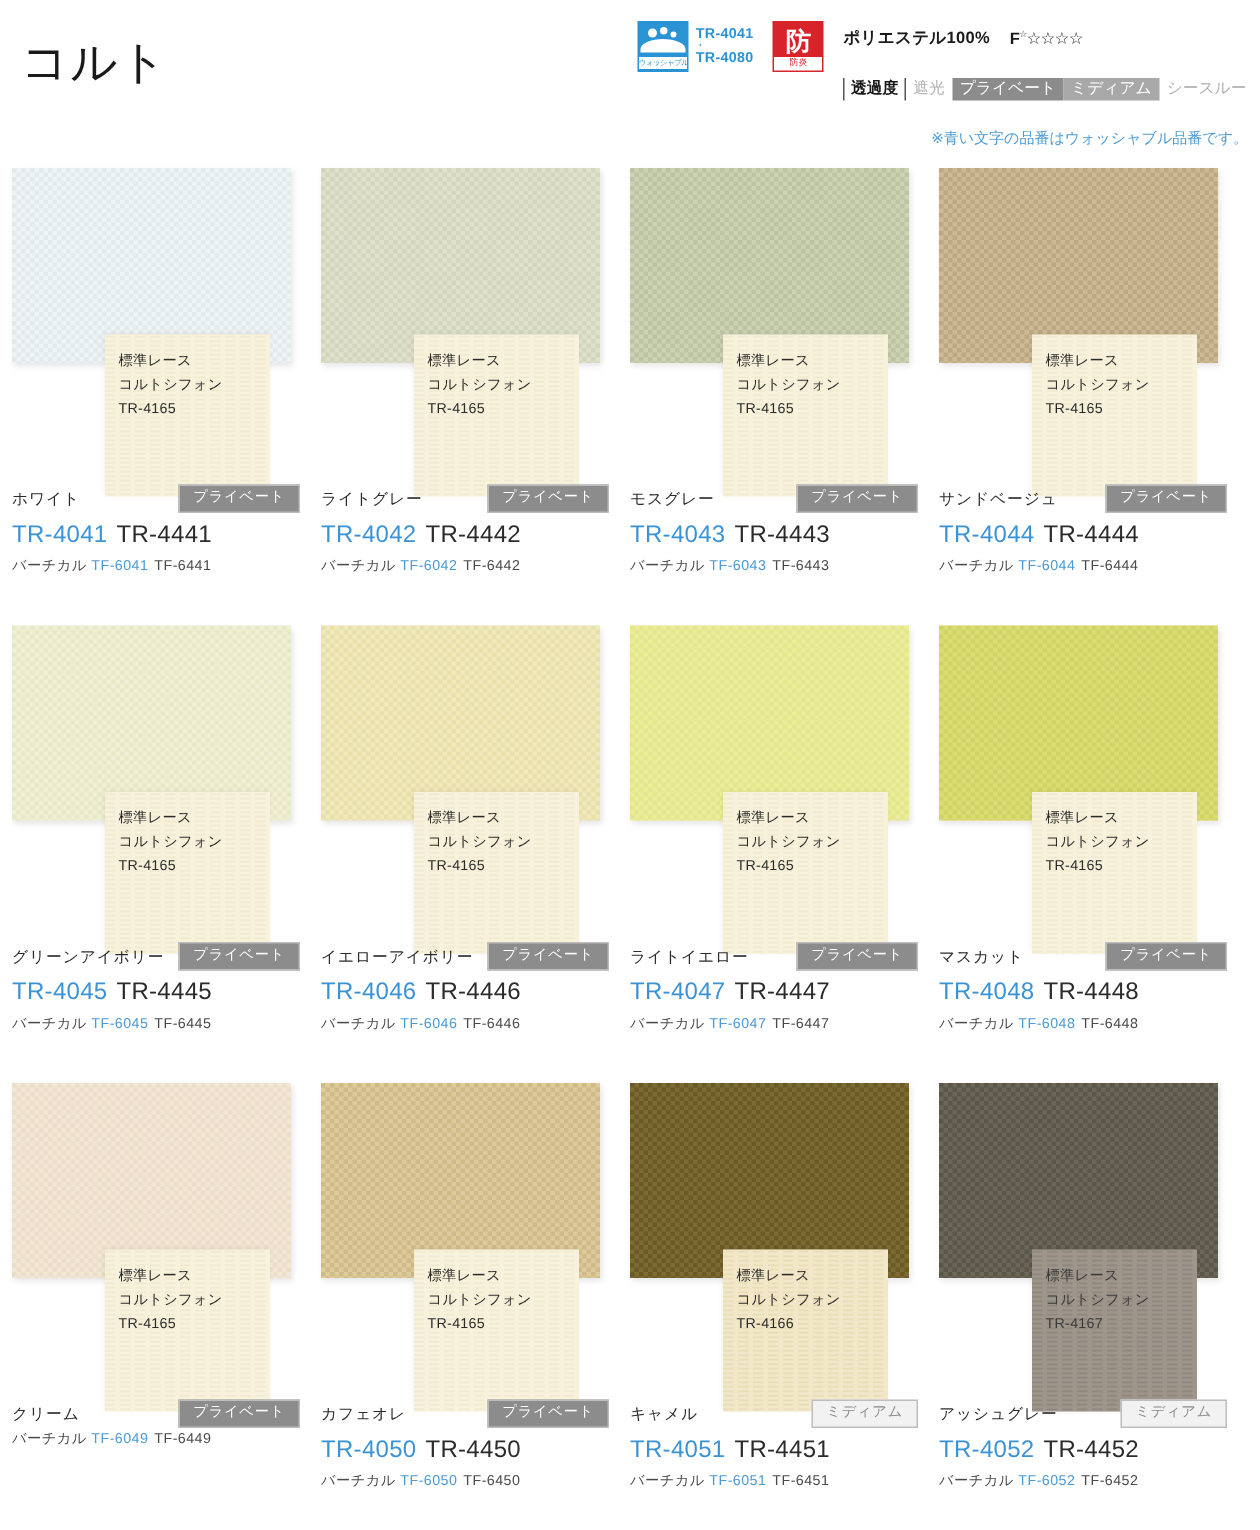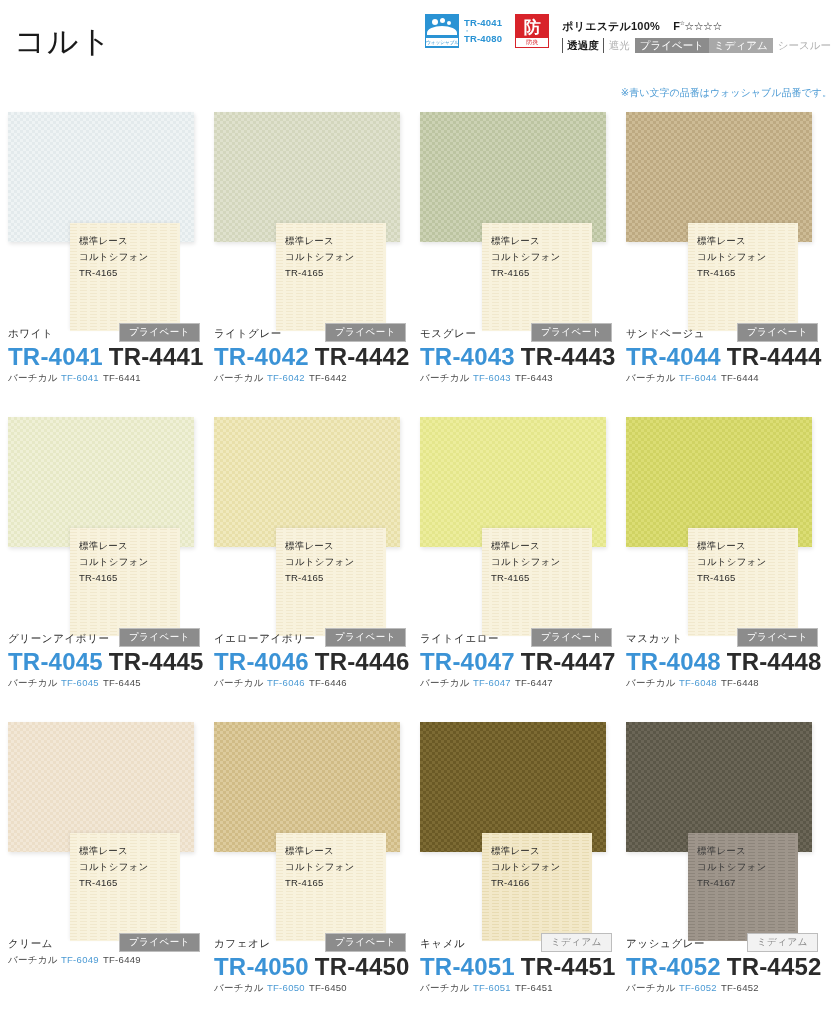--- a/index.html
+++ b/index.html
@@ -161,21 +161,21 @@
   }
   .spec-line1 .fstar {
     margin-left: 10px;
     letter-spacing: -0.5px;
   }
   .fstar sup { font-size: 6px; }
 
   .spec-line2 {
     display: flex;
     align-items: stretch;
-    margin-top: 4px;
+    margin-top: 18px;
     font-size: 10.5px;
     line-height: 15px;
     white-space: nowrap;
   }
   .spec-line2 .tokado {
     color: #1a1a1a;
     font-weight: 700;
     padding: 0 4px;
     border-left: 1px solid #555;
     border-right: 1px solid #555;
@@ -305,25 +305,25 @@
     background: #8c8c8c;
     color: #ffffff;
   }
   .badge.medium {
     background: #f2f2f2;
     color: #8a8a8a;
   }
 
   .codes {
     margin-top: 3px;
-    font-size: 24px;
+    font-size: 16px;
     line-height: 25px;
     letter-spacing: 0.2px;
     white-space: nowrap;
-    font-weight: 700;
+    font-weight: 400;
   }
   .code-wash { color: #3b93d6; }
   .code-plain { color: #2b2b2b; margin-left: 6px; }
 
   .vertical-line {
     margin-top: 2px;
     font-size: 9.5px;
     line-height: 14px;
     color: #4a4a4a;
     letter-spacing: 0.3px;

